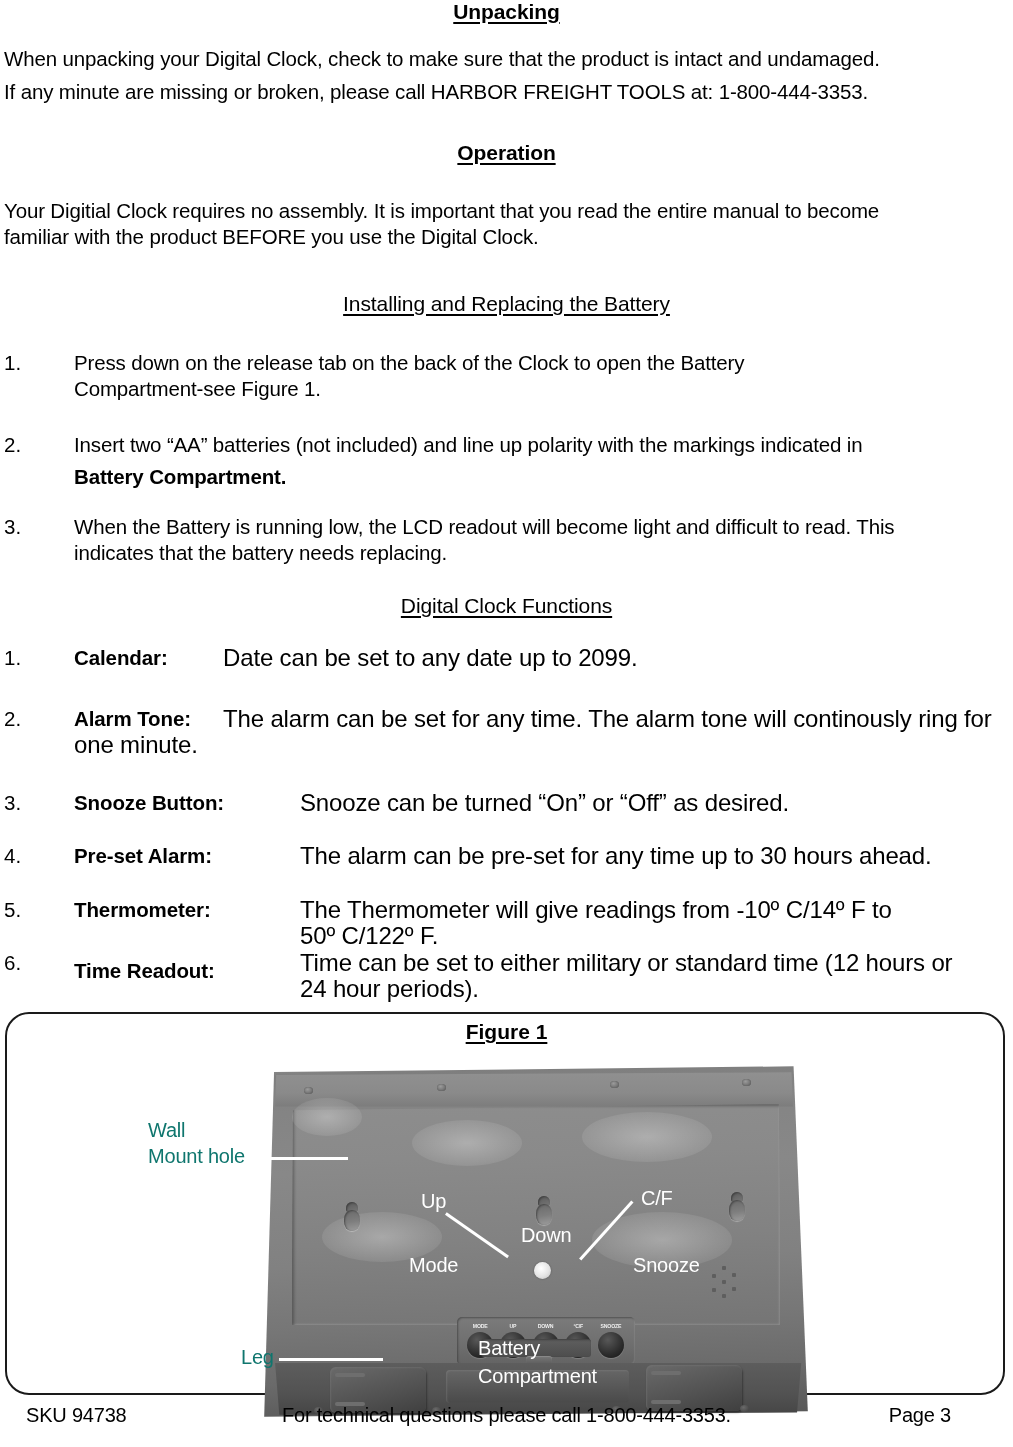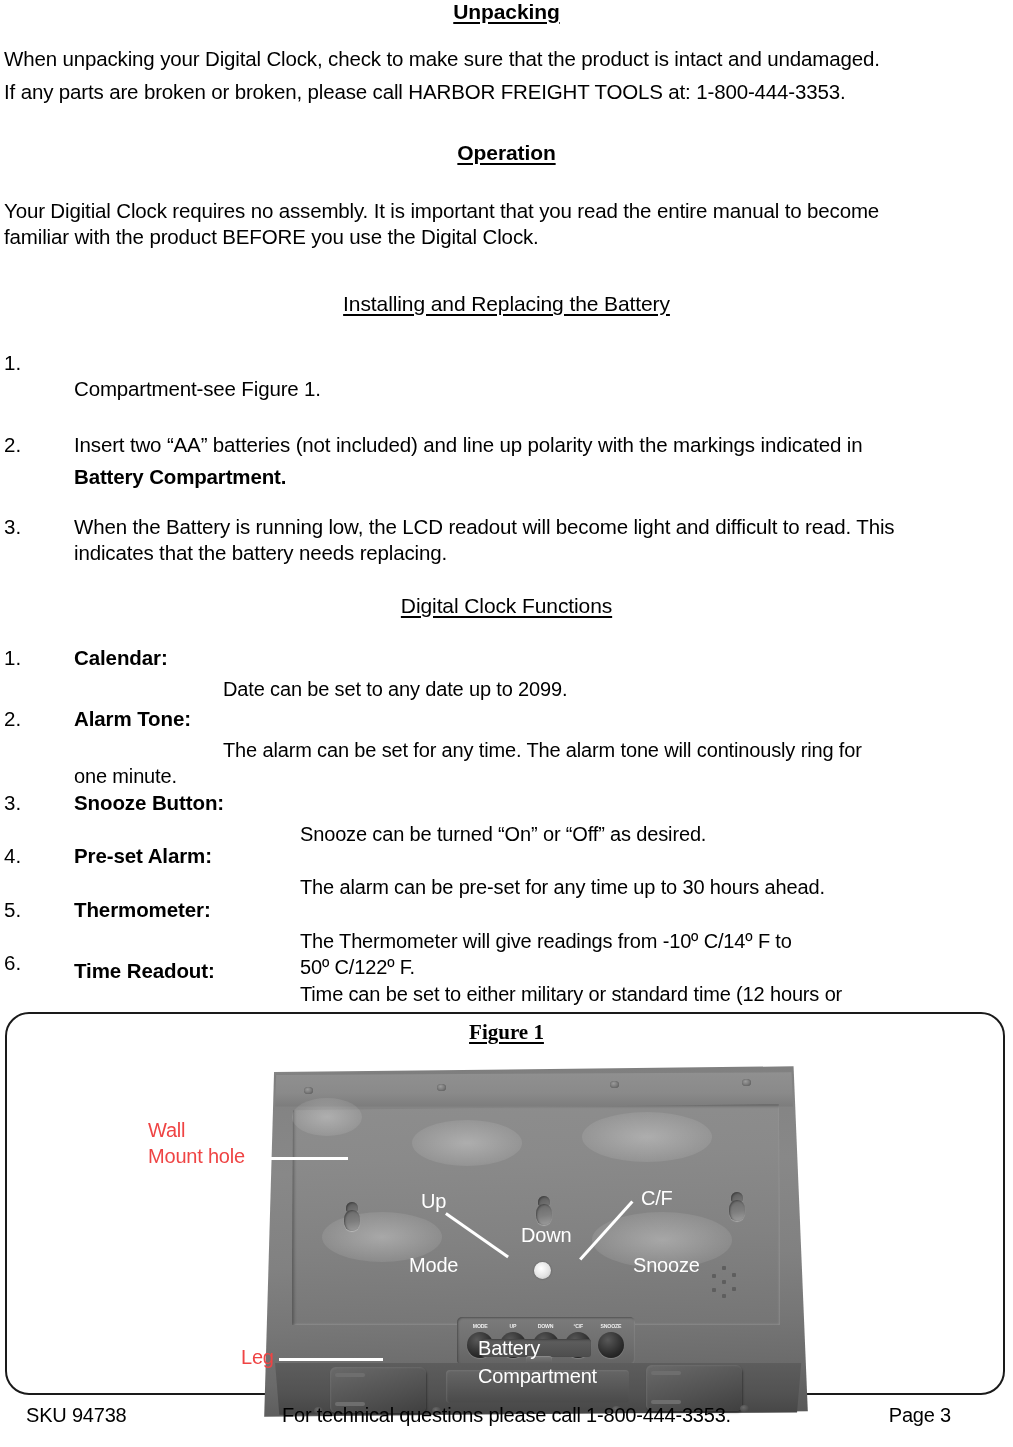--- a/index.html
+++ b/index.html
@@ -67,24 +67,23 @@
     position: absolute;
     left: 74px;
     font-size: 20.5px;
     line-height: 25.5px;
     font-weight: bold;
     letter-spacing: -0.1px;
     white-space: nowrap;
   }
   .fn-desc {
     position: absolute;
-    font-size: 20px;
+    font-size: 24px;
     line-height: 25.5px;
     letter-spacing: -0.15px;
-    margin-top: 32px;
   }
 
   b, .b { font-weight: normal; }
 
   
   #figure-frame {
     position: absolute;
     left: 5px;
     top: 1012px;
     width: 1000px;
@@ -94,21 +93,20 @@
     box-sizing: border-box;
     background: #ffffff;
   }
   #figure-title {
     position: absolute;
     left: 0; top: 1020px;
     width: 1013px;
     text-align: center;
     font-size: 21px;
     font-weight: bold;
-    font-family: Liberation Serif, serif;
   }
   #figure-title span {
     text-decoration: underline;
     text-underline-offset: 3px;
   }
 
   
   #clock-photo {
     position: absolute;
     left: 262px;
@@ -335,21 +333,21 @@
     background: linear-gradient(180deg, #5f5f5f, #4d4d4d);
     border-radius: 3px;
     box-shadow: inset 1px 1px 2px rgba(30,30,30,0.5);
   }
 
   
   .callout {
     position: absolute;
     font-size: 20px;
     line-height: 24px;
-    color: #ef4444;
+    color: #0f766e;
     white-space: nowrap;
     letter-spacing: -0.2px;
   }
   .callout.white { color: #ffffff; }
   .lead {
     position: absolute;
     background: #ffffff;
     height: 2.5px;
   }
   .lead-d {
@@ -379,39 +377,40 @@
 <div class="page">
 
   <div class="ctr-head bold" style="top:0px;">
     <span>Unpacking</span>
   </div>
 
   <div class="para" style="top:46px;">
     <span>When unpacking your Digital Clock, check to make sure that the product is intact and undamaged.</span>
   </div>
   <div class="para" style="top:79px;">
-    <span>If any parts are broken or broken, please call </span><b>HARBOR FREIGHT TOOLS</b><span> at: </span><b>1-800-444-3353.</b>
+    <span>If any minute are missing or broken, please call </span><b>HARBOR FREIGHT TOOLS</b><span> at: </span><b>1-800-444-3353.</b>
   </div>
 
   <div class="ctr-head bold" style="top:141px;">
     <span>Operation</span>
   </div>
 
   <div class="para" style="top:198px;">
     <span>Your Digitial Clock requires no assembly.  It is important that you read the entire manual to become</span>
   </div>
   <div class="para" style="top:224px;">
     <span>familiar with the product BEFORE you use the Digital Clock.</span>
   </div>
 
   <div class="ctr-head" style="top:292px;">
     <span>Installing and Replacing the Battery</span>
   </div>
 
   <div class="num" style="top:350px;">1.</div>
+  <div class="item-body" style="top:350px;">Press down on the release tab on the back of the Clock to open the Battery</div>
   <div class="item-body" style="top:376px;">Compartment-see Figure 1.</div>
 
   <div class="num" style="top:432px;">2.</div>
   <div class="item-body" style="top:432px;">Insert two “AA” batteries (not included) and line up polarity with the markings indicated in</div>
   <div class="item-body" style="top:464px;font-weight:bold;">Battery Compartment.</div>
 
   <div class="num" style="top:514px;">3.</div>
   <div class="item-body" style="top:514px;">When the Battery is running low, the LCD readout will become light and difficult to read.  This</div>
   <div class="item-body" style="top:540px;"> indicates that the battery needs replacing.</div>
 

